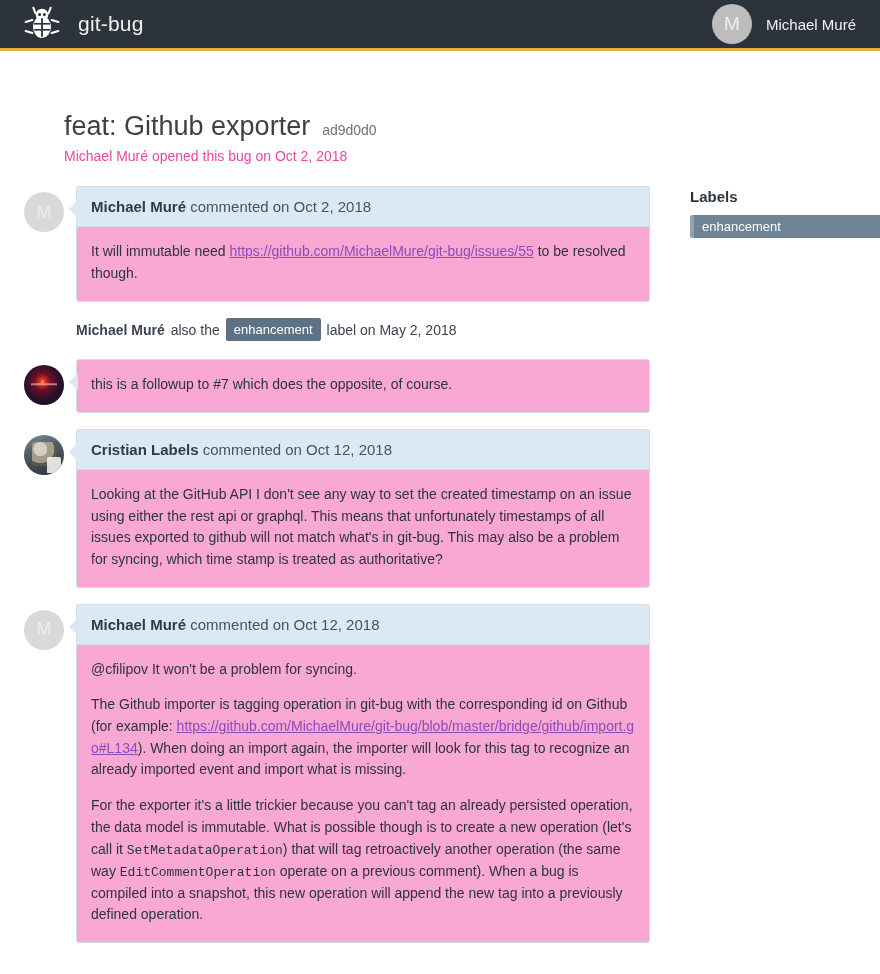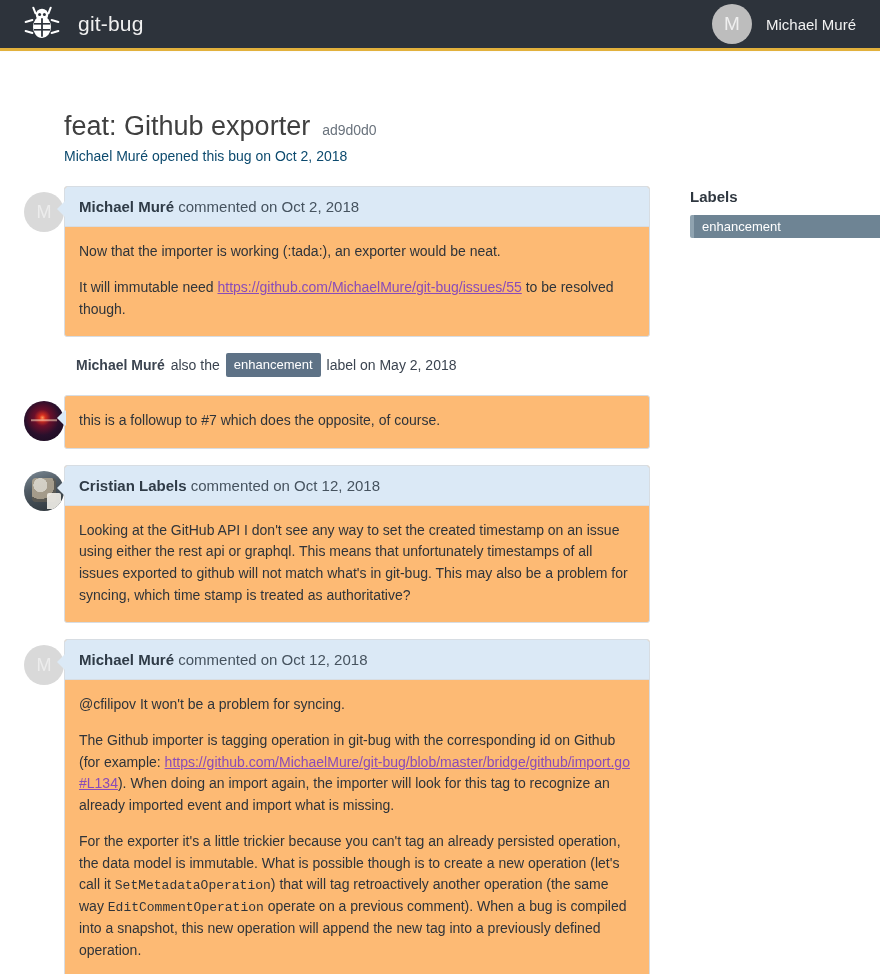--- a/index.html
+++ b/index.html
@@ -75,21 +75,21 @@
   .bug-hash {
     font-size: 14px;
     color: #6a737d;
     font-family: "Liberation Sans", sans-serif;
     margin-top: 45px;
   }
   .bug-sub {
     padding-left: 40px;
     margin-top: 6px;
     font-size: 14px;
-    color: #0c4a6e;
+    color: #ec4899;
   }
 
   .content-cols {
     display: flex;
     margin-top: 22px;
   }
   .timeline-col {
     width: 626px;
     flex: 0 0 626px;
   }
@@ -146,23 +146,24 @@
     position: absolute;
     right: 3px; bottom: 2px;
     width: 14px; height: 16px;
     background: #f3f1ea;
     border-radius: 2px 2px 0 0;
     opacity: .9;
   }
 
   .bubble {
     flex: 1;
+    margin-left: 12px;
     border: 1px solid #d7dde3;
     border-radius: 3px;
-    background: #fdba74;
+    background: #f9a8d4;
     position: relative;
   }
   .bubble::before {
     content: "";
     position: absolute;
     left: -8px; top: 14px;
     width: 0; height: 0;
     border-top: 8px solid transparent;
     border-bottom: 8px solid transparent;
     border-right: 8px solid #dce9f5;
@@ -291,21 +292,20 @@
     <div class="timeline-col">
 
       <div class="comment-row">
         <div class="avatar gray">M</div>
         <div class="bubble">
           <div class="bubble-head">
             <span class="who">Michael Muré</span>
             <span class="when">commented on Oct 2, 2018</span>
           </div>
           <div class="bubble-body">
-            <p><span>Now that the importer is working (:tada:), an exporter would be neat.</span></p>
             <p><span>It will immutable need </span><a class="extlink">https://github.com/MichaelMure/git-bug/issues/55</a><span> to be resolved though.</span></p>
           </div>
         </div>
       </div>
 
       <div class="event-row">
         <span class="who">Michael Muré</span>
         <span>also the</span>
         <span class="chip">enhancement</span>
         <span>label on May 2, 2018</span>

